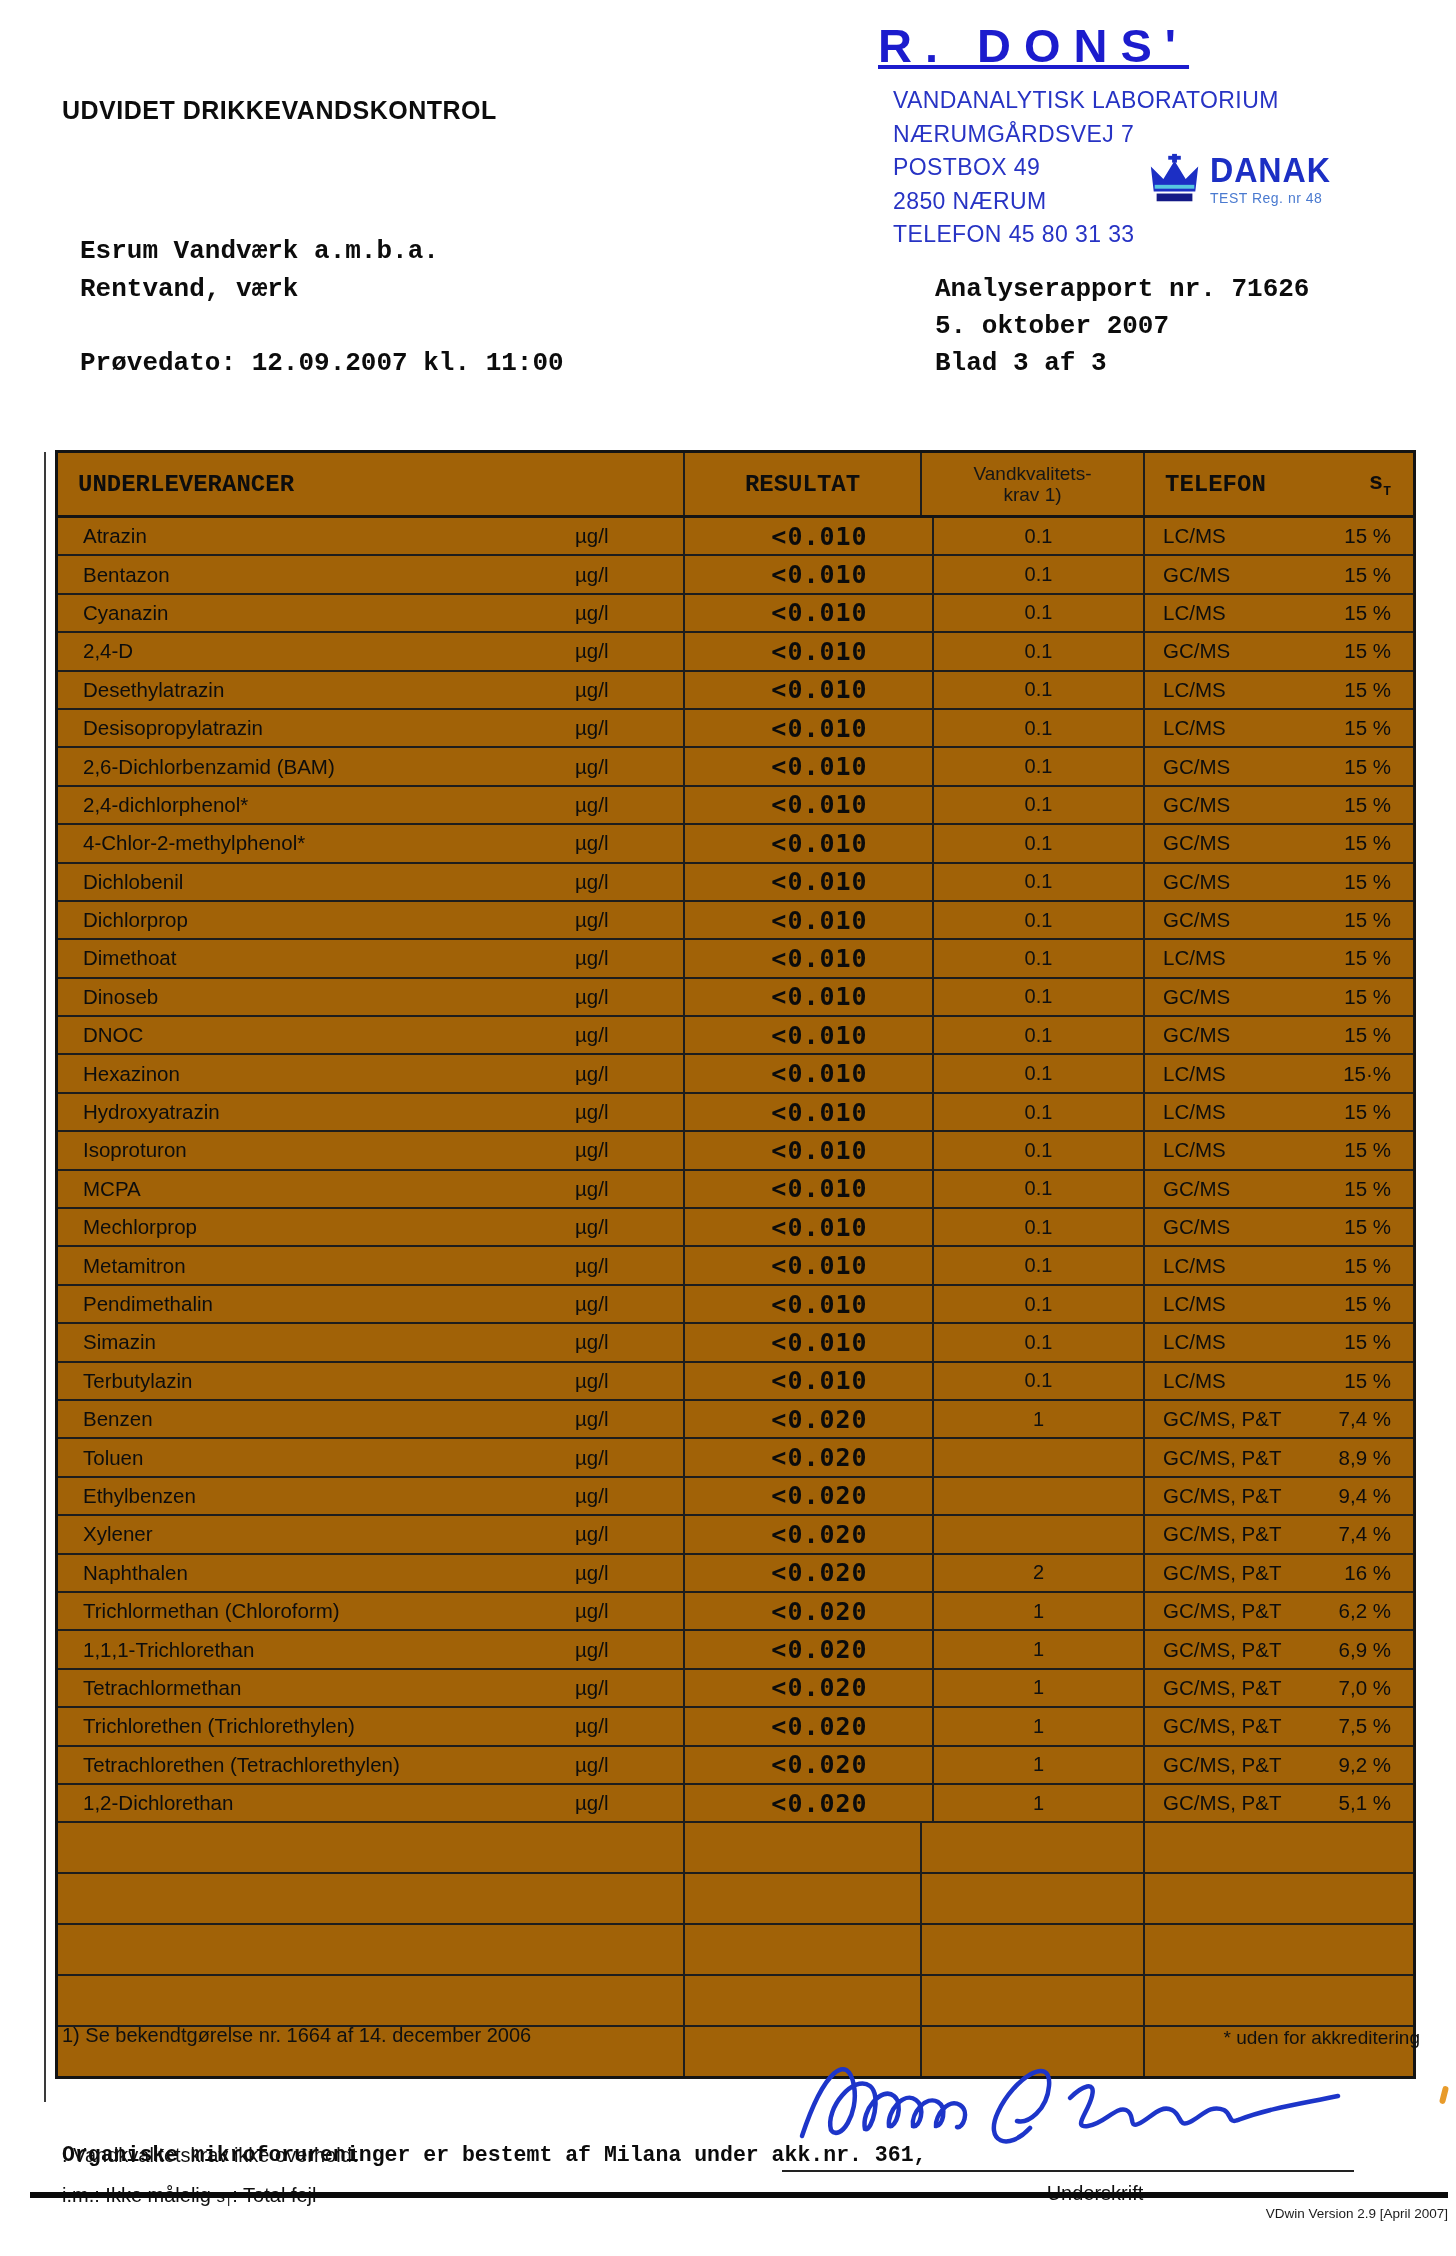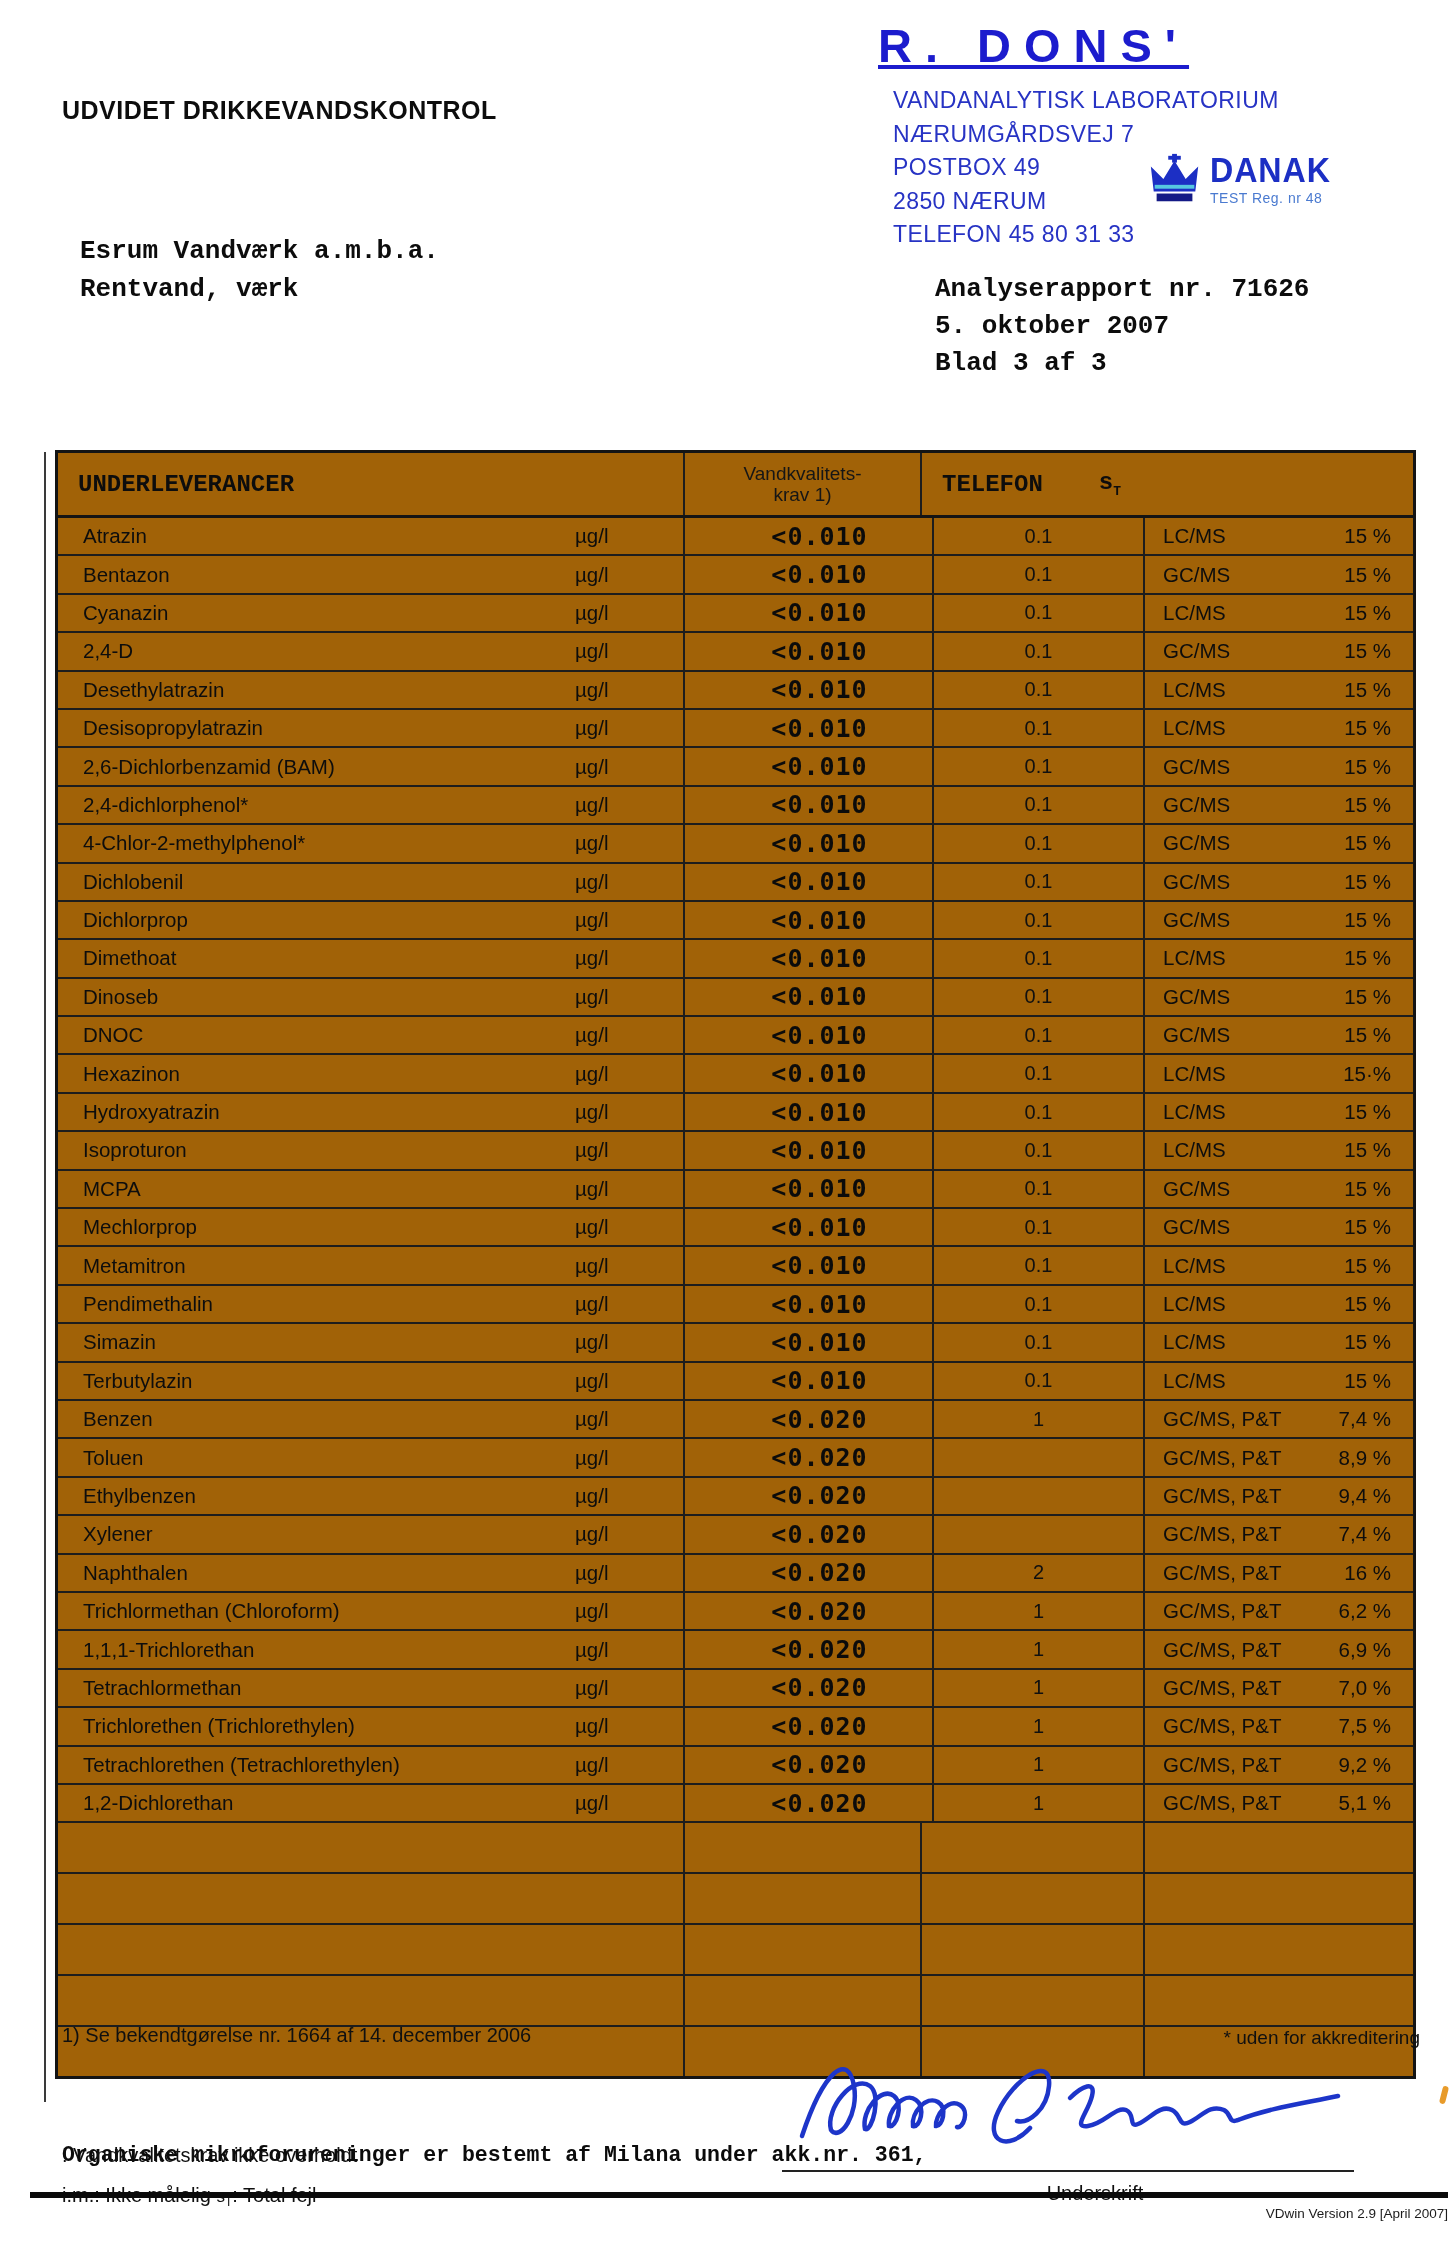--- a/index.html
+++ b/index.html
@@ -90,29 +90,31 @@
       </svg>
     </span>
     <span class="danak-text">
       <div class="danak-name">DANAK</div>
       <div class="danak-sub">TEST Reg. nr 48</div>
     </span>
   </div>
 
   <div class="abs tw m-cust1">Esrum Vandværk a.m.b.a.</div>
   <div class="abs tw m-cust2">Rentvand, værk</div>
+  <div class="abs tw m-date">Prøvedato: 12.09.2007 kl. 11:00</div>
   <div class="abs tw m-repno">Analyserapport nr. 71626</div>
   <div class="abs tw m-repdt">5. oktober 2007</div>
   <div class="abs tw m-page">Blad 3 af 3</div>
 
   <div class="abs stray-line"></div>
 
   <div class="abs wtable">
     <div class="trow thead">
       <div class="c h-c1 h-mono">UNDERLEVERANCER</div>
+      <div class="c c2 hc h-mono">RESULTAT</div>
       <div class="c c3 hc h-c3">
         <div>
           <div>Vandkvalitets-</div>
           <div>krav 1)</div>
         </div>
       </div>
       <div class="c c4 h-c4">
         <span class="h-mono">TELEFON</span>
         <span class="h-mono"><span>s</span><sub class="tsub">T</sub></span>
       </div>

